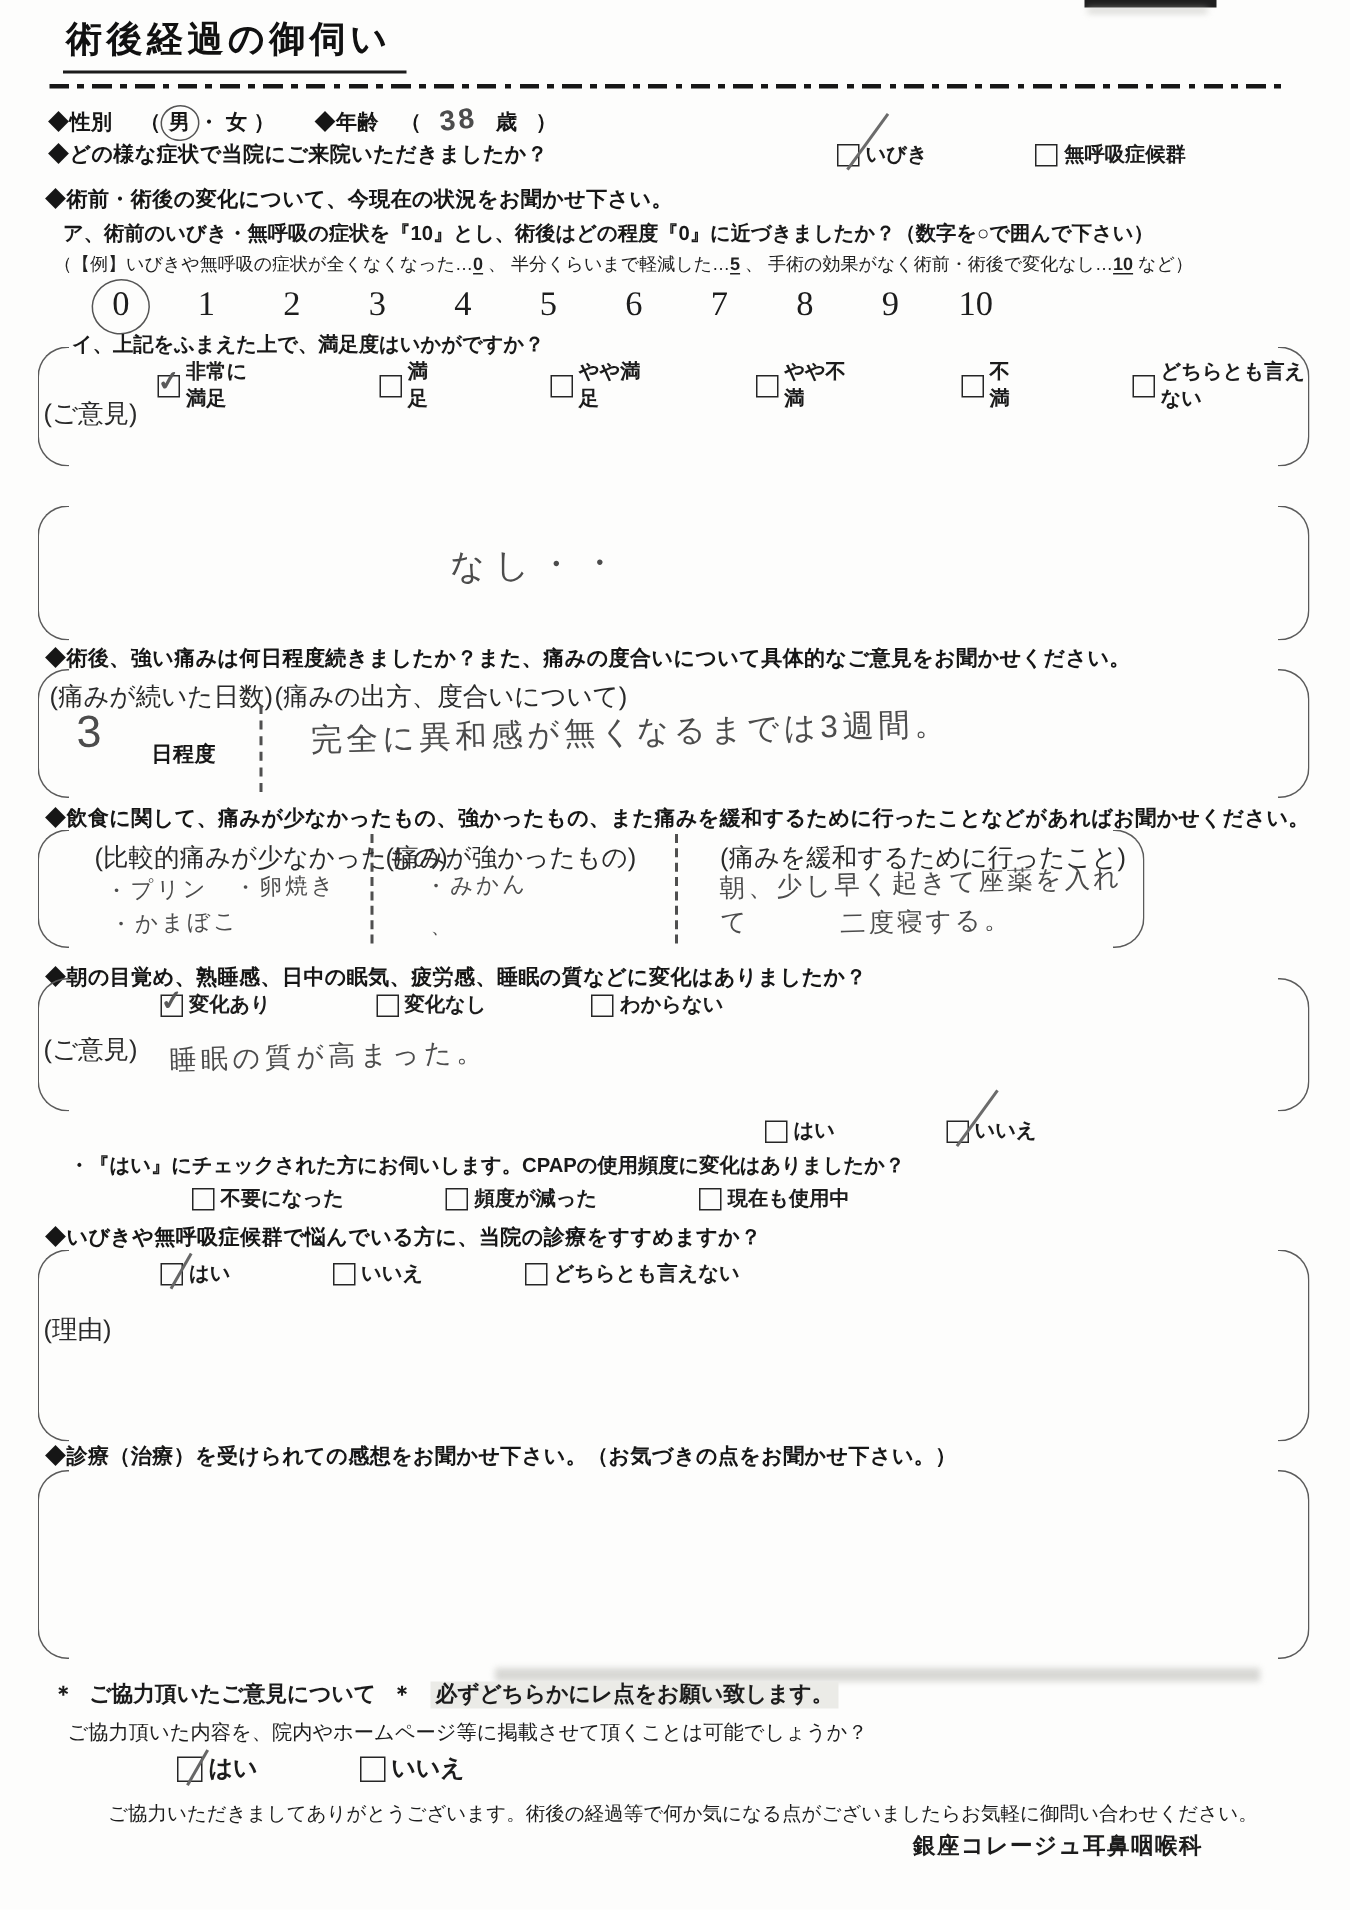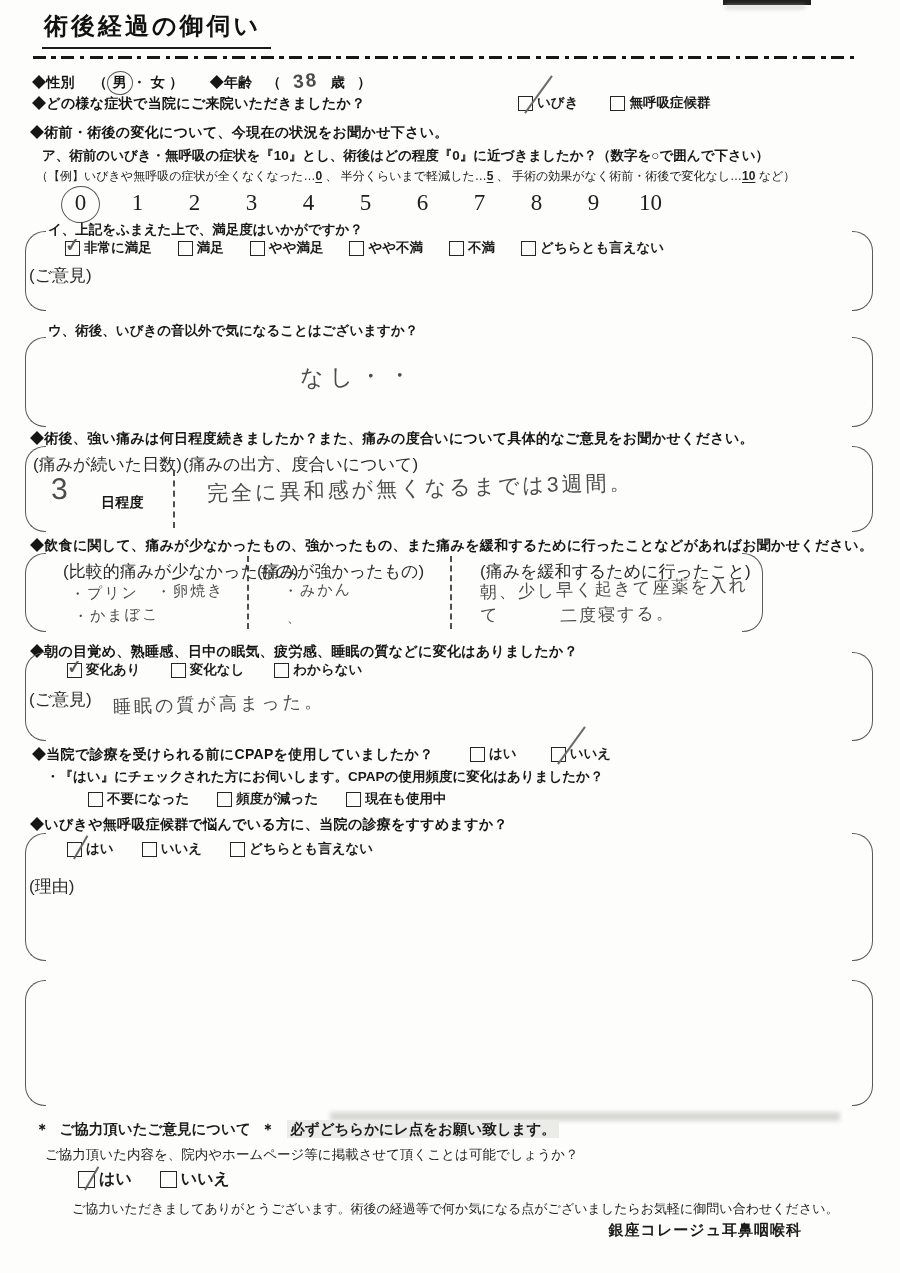--- a/index.html
+++ b/index.html
@@ -24,21 +24,21 @@
     border:1.3px solid #5a5a5a;border-left:none;border-radius:0 20px 20px 0;}
   
   .cb{width:13px;height:13px;border:1.7px solid #262626;display:inline-block;vertical-align:-2px;
       margin-right:4px;position:relative;background:transparent;flex:none;}
   .cb-lg{width:15px;height:15px;}
   .cb.tick.checked::after{content:"✓";position:absolute;left:-1px;top:-8px;font-size:18px;color:#5a5a5a;transform:rotate(-6deg);}
   .cb.slash.checked::after{content:"";position:absolute;left:5px;bottom:-3px;width:1.6px;height:46px;background:#6b6b6b;
       transform-origin:bottom center;transform:rotate(36deg);}
   .cb.slash-s.checked::after{content:"";position:absolute;left:5px;bottom:-3px;width:1.6px;height:27px;background:#666;
       transform-origin:bottom center;transform:rotate(30deg);}
-  .opt{display:inline-flex;align-items:center;font-size:13.5px;font-weight:600;}
+  .opt{display:inline-flex;align-items:center;font-size:13.5px;font-weight:600;margin-left:40px;}
   .cbrow{display:flex;align-items:center;}
   
   .circle-mark{position:relative;display:inline-block;padding:0 1px;}
   .circle-mark.checked::after{content:"";position:absolute;inset:-3px -5px;border:1.5px solid #555;border-radius:50%;transform:rotate(-8deg);}
   
   .scale-num{display:inline-block;width:57px;text-align:center;position:relative;
      font-family:"Liberation Serif",serif;font-size:23px;color:#1d1d1d;}
   .scale-num.checked::after{content:"";position:absolute;left:9px;right:9px;top:-4px;bottom:-7px;
      border:1.9px solid #555;border-radius:50%;transform:rotate(-10deg);}
   
@@ -93,21 +93,21 @@
   <div class="sec sub" style="left:42px;top:147px;">ア、術前のいびき・無呼吸の症状を『10』とし、術後はどの程度『0』に近づきましたか？（数字を○で囲んで下さい）</div>
   <div class="sec ex" style="left:36px;top:168px;">
     <span>（【例】いびきや無呼吸の症状が全くなくなった…</span><span class="u">0</span><span> 、 半分くらいまで軽減した…</span><span class="u">5</span><span> 、 手術の効果がなく術前・術後で変化なし…</span><span class="u">10</span><span> など）</span>
   </div>
   <div class="sec" style="left:52px;top:190px;">
     <span class="scale-num checked">0</span><span class="scale-num">1</span><span class="scale-num">2</span><span class="scale-num">3</span><span class="scale-num">4</span><span class="scale-num">5</span><span class="scale-num">6</span><span class="scale-num">7</span><span class="scale-num">8</span><span class="scale-num">9</span><span class="scale-num">10</span>
   </div>
 
   <div class="sec sub" style="left:48px;top:221px;">イ、上記をふまえた上で、満足度はいかがですか？</div>
   <div class="bbox" style="left:25px;top:231px;width:848px;height:80px;">
-    <div class="cbrow" style="padding:8px 0 0 40px;gap:26px;align-items:flex-end;">
+    <div class="cbrow" style="padding:8px 0 0 40px;gap:36px;align-items:flex-end;">
       <span class="opt">
           <span class="cb tick checked"></span>
           <span>非常に満足</span>
         </span>
       <span class="opt">
           <span class="cb"></span>
           <span>満足</span>
         </span>
       <span class="opt">
           <span class="cb"></span>
@@ -123,21 +123,20 @@
         </span>
       <span class="opt">
           <span class="cb"></span>
           <span>どちらとも言えない</span>
         </span>
     </div>
     <div class="lbl" style="position:absolute;left:4px;top:33px;">(ご意見)</div>
     <div style="position:absolute;left:90px;top:40px;" class="hw"></div>
   </div>
 
-  <div class="sec sub" style="left:48px;top:322px;">ウ、術後、いびきの音以外で気になることはございますか？</div>
   <div class="bbox" style="left:25px;top:337px;width:848px;height:90px;">
     <span class="hw" style="position:absolute;left:275px;top:24px;font-size:23px;letter-spacing:6px;">なし・・</span>
   </div>
 
   <div class="sec q" style="left:30px;top:430px;">◆術後、強い痛みは何日程度続きましたか？また、痛みの度合いについて具体的なご意見をお聞かせください。</div>
   <div class="bbox" style="left:25px;top:446px;width:848px;height:86px;">
     <span class="lbl" style="position:absolute;left:8px;top:7px;">(痛みが続いた日数)</span>
     <span class="lbl" style="position:absolute;left:158px;top:7px;">(痛みの出方、度合いについて)</span>
     <div class="dashv" style="left:148px;top:24px;height:58px;"></div>
     <span class="hw" style="position:absolute;left:26px;top:26px;font-size:30px;">3</span>
@@ -174,21 +173,20 @@
       <span class="opt">
           <span class="cb"></span>
           <span>わからない</span>
         </span>
     </div>
     <div class="lbl" style="position:absolute;left:4px;top:36px;">(ご意見)</div>
     <span class="hw" style="position:absolute;left:88px;top:40px;font-size:18px;letter-spacing:3px;">睡眠の質が高まった。</span>
   </div>
 
   <div class="sec" style="left:32px;top:745px;width:840px;">
-    <span class="q">◆当院で診療を受けられる前にCPAPを使用していましたか？</span>
     <span style="position:absolute;left:438px;top:0;display:flex;gap:34px;">
       <span class="opt">
           <span class="cb"></span>
           <span>はい</span>
         </span>
       <span class="opt">
           <span class="cb slash checked"></span>
           <span>いいえ</span>
         </span>
     </span>
@@ -222,20 +220,21 @@
         </span>
       <span class="opt">
           <span class="cb"></span>
           <span>どちらとも言えない</span>
         </span>
     </div>
     <div class="lbl" style="position:absolute;left:4px;top:42px;">(理由)</div>
     <span class="hw" style="position:absolute;left:90px;top:50px;"></span>
   </div>
 
+  <div class="sec q" style="left:30px;top:962px;">◆診療（治療）を受けられての感想をお聞かせ下さい。（お気づきの点をお聞かせ下さい。）</div>
   <div class="bbox" style="left:25px;top:980px;width:848px;height:126px;">
     <span class="hw" style="position:absolute;left:60px;top:30px;"></span>
   </div>
 
   <div class="smudge" style="left:330px;top:1112px;width:510px;height:9px;"></div>
   <div class="sec" style="left:45px;top:1146px;font-size:13.5px;font-weight:500;">ご協力頂いた内容を、院内やホームページ等に掲載させて頂くことは可能でしょうか？</div>
   <div class="sec" style="left:35px;top:1120px;font-size:14.5px;font-weight:700;">
     <span>＊</span>
     <span style="margin:0 6px;font-weight:600;">ご協力頂いたご意見について</span>
     <span>＊</span>

